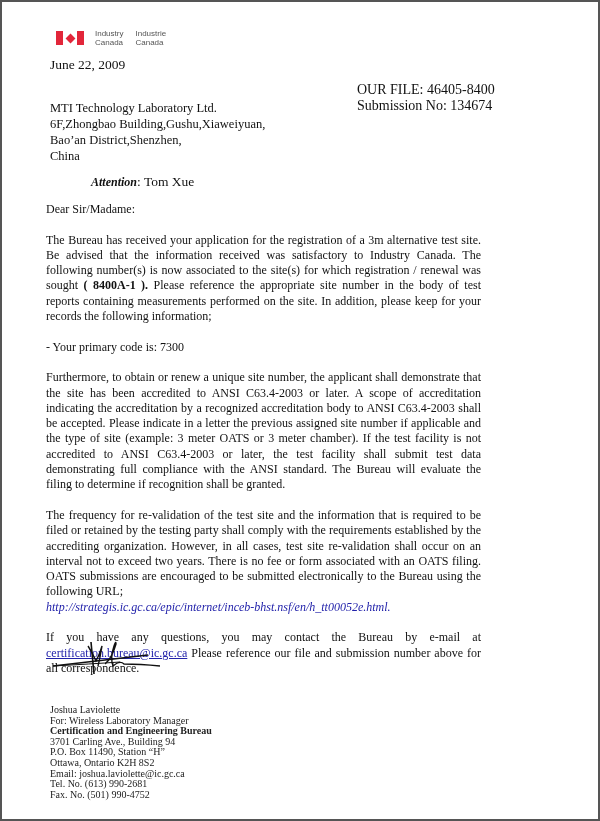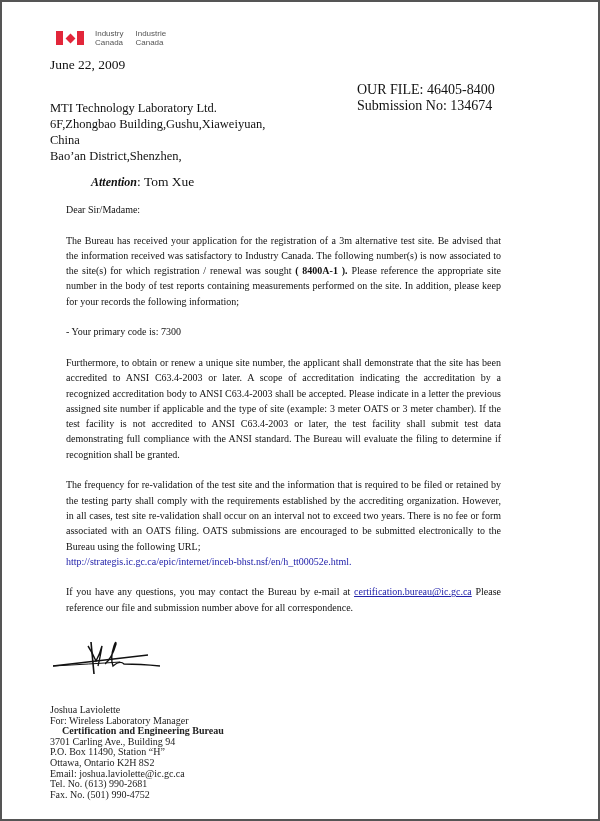--- a/index.html
+++ b/index.html
@@ -82,35 +82,36 @@
     .attention {
       position: absolute;
       left: 47px;
       top: 172px;
       font-size: 13.5px;
     }
     .attention .lbl { font-weight: bold; font-style: italic; font-size: 12px; margin-left: 42px; }
 
     .body {
       position: absolute;
-      left: 64px;
+      left: 44px;
       top: 200px;
       width: 435px;
-      font-size: 10px;
+      font-size: 12px;
       line-height: 15.3px;
     }
     .body p {
       margin: 0 0 15.3px 0;
       text-align: justify;
     }
     .body p.nojust { text-align: left; }
     .body .bold { font-weight: bold; }
     .link {
       color: #2222aa;
       text-decoration: none;
+      font-style: italic;
     }
     .email-link {
       color: #2222aa;
       text-decoration: underline;
     }
 
     .signature {
       position: absolute;
       left: 48px;
       top: 634px;
@@ -119,21 +120,21 @@
     }
 
     .sig-block {
       position: absolute;
       left: 48px;
       top: 703px;
       font-size: 10px;
       line-height: 10.6px;
       color: #222222;
     }
-    .sig-block .bold { font-weight: bold; margin-left: 12px; }
+    .sig-block .bold { font-weight: bold; }
   </style>
 </head>
 <body>
 
 <div class="page">
 
   <div class="logo">
     <div class="flag">
       <div class="bar"></div>
       <div class="mid">
@@ -154,22 +155,22 @@
   <div class="date">June 22, 2009</div>
 
   <div class="file-ref">
     <div>OUR FILE: 46405-8400</div>
     <div>Submission No: 134674</div>
   </div>
 
   <div class="address">
     <div>MTI Technology Laboratory Ltd.</div>
     <div>6F,Zhongbao Building,Gushu,Xiaweiyuan,</div>
+    <div>Bao’an District,Shenzhen,</div>
     <div>China</div>
-    <div>Bao’an District,Shenzhen,</div>
   </div>
 
   <div class="attention">
     <span class="lbl">Attention</span><span>:  </span><span>Tom Xue</span>
   </div>
 
   <div class="body">
     <p class="nojust">Dear Sir/Madame:</p>
 
     <p><span>The Bureau has received your application for the registration of a 3m alternative test site.  Be advised that the information received was satisfactory to Industry Canada.  The following number(s) is now associated to the site(s) for which registration / renewal was sought </span><span class="bold">( 8400A-1 ).</span><span>  Please reference the appropriate site number in the body of  test reports containing  measurements performed on the site.  In addition, please keep for your records the following information;</span></p>

